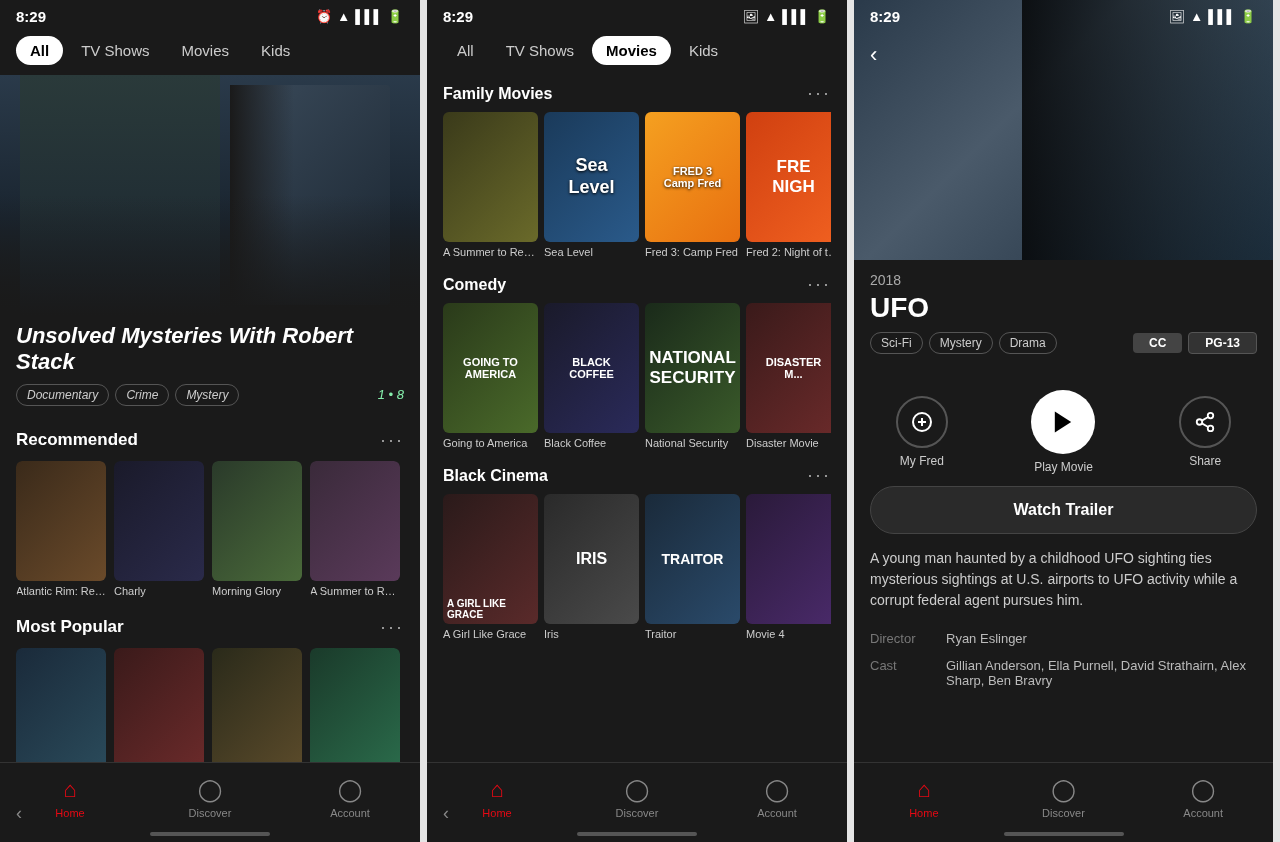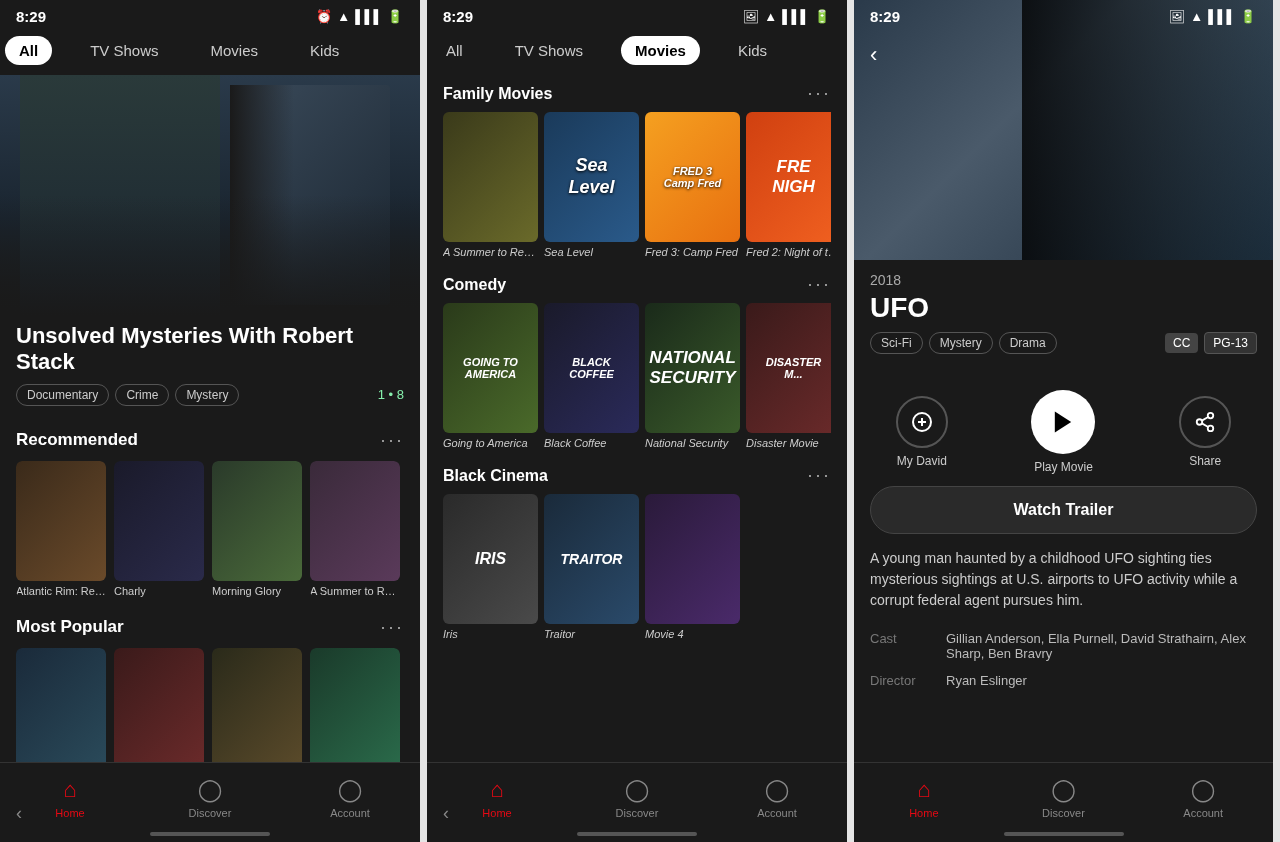--- a/index.html
+++ b/index.html
@@ -46,22 +46,22 @@
       align-items: center;
     }
     .status-icons span {
       color: #fff;
       font-size: 13px;
     }
 
     
     .nav-tabs {
       display: flex;
-      padding: 36px 5px 10px;
-      gap: 24px;
+      padding: 36px 16px 10px;
+      gap: 4px;
       z-index: 5;
       position: relative;
       align-items: center;
     }
     .nav-tab {
       padding: 6px 14px;
       border-radius: 20px;
       font-size: 15px;
       font-weight: 500;
       color: #ccc;
@@ -106,20 +106,21 @@
     }
     .hero-overlay {
       position: absolute;
       bottom: 0; left: 0; right: 0;
       background: linear-gradient(to top, #1a1a1a 0%, transparent 100%);
       height: 120px;
     }
     .hero-info {
       padding: 8px 16px 12px;
       background: #1a1a1a;
+      font-style: italic;
     }
     .hero-title {
       font-size: 22px;
       font-weight: 700;
       color: #fff;
       line-height: 1.2;
       margin-bottom: 8px;
     }
     .hero-tags {
       display: flex;
@@ -269,21 +270,20 @@
       color: #fff;
     }
     .grid-row {
       display: flex;
       gap: 6px;
       overflow: hidden;
     }
     .grid-item {
       flex-shrink: 0;
       width: 95px;
-      font-style: italic;
     }
     .grid-img {
       width: 95px;
       height: 130px;
       border-radius: 6px;
       display: flex;
       align-items: center;
       justify-content: center;
       position: relative;
       overflow: hidden;
@@ -335,24 +335,24 @@
       margin-bottom: 12px;
     }
     .detail-tag {
       padding: 3px 10px;
       border-radius: 12px;
       border: 1px solid #555;
       color: #ccc;
       font-size: 12px;
     }
     .detail-badge {
-      padding: 3px 8px;
+      padding: 3px 16px;
       border-radius: 4px;
       font-size: 12px;
-      font-weight: 400;
+      font-weight: 700;
     }
     .cc-badge {
       background: #444;
       color: #fff;
       margin-left: auto;
     }
     .rating-badge {
       background: #333;
       color: #fff;
       border: 1px solid #555;
@@ -618,20 +618,26 @@
         </div>
       </div>
     </div>
 
     <div class="cat-section">
       <div class="cat-section-header">
         <span class="cat-title">Black Cinema</span>
         <button class="more-btn">···</button>
       </div>
       <div class="grid-row">
+        <div class="grid-item">
+          <div class="grid-img t8" style="background:linear-gradient(135deg,#2a1a1a,#5a2a2a);display:flex;align-items:flex-end;padding:4px;">
+            <span style="color:#fff;font-size:10px;font-weight:bold;">A GIRL LIKE GRACE</span>
+          </div>
+          <div class="grid-label">A Girl Like Grace</div>
+        </div>
         <div class="grid-item">
           <div class="grid-img t4" style="background:linear-gradient(135deg,#2a2a2a,#4a4a4a);display:flex;align-items:center;justify-content:center;">
             <span style="color:#fff;font-size:16px;font-weight:bold;">IRIS</span>
           </div>
           <div class="grid-label">Iris</div>
         </div>
         <div class="grid-item">
           <div class="grid-img t1" style="background:linear-gradient(135deg,#1a2a3a,#2a4a6a);display:flex;align-items:center;justify-content:center;">
             <span style="color:#fff;font-size:14px;font-weight:bold;">TRAITOR</span>
           </div>
@@ -696,21 +702,21 @@
 
     <div class="action-row">
       <div class="action-item">
         <div class="action-icon">
           <svg width="24" height="24" viewBox="0 0 24 24" fill="none" stroke="white" stroke-width="2">
             <circle cx="12" cy="12" r="9"></circle>
             <line x1="12" y1="8" x2="12" y2="16"></line>
             <line x1="8" y1="12" x2="16" y2="12"></line>
           </svg>
         </div>
-        <span class="action-label">My David</span>
+        <span class="action-label">My Fred</span>
       </div>
       <div class="action-item">
         <div class="play-btn-circle">
           <svg width="28" height="28" viewBox="0 0 24 24" fill="black">
             <polygon points="5,3 19,12 5,21"></polygon>
           </svg>
         </div>
         <span class="action-label">Play Movie</span>
       </div>
       <div class="action-item">
@@ -725,27 +731,27 @@
         </div>
         <span class="action-label">Share</span>
       </div>
     </div>
 
     <button class="watch-trailer-btn">Watch Trailer</button>
 
     <div class="description">A young man haunted by a childhood UFO sighting ties mysterious sightings at U.S. airports to UFO activity while a corrupt federal agent pursues him.</div>
 
     <div class="meta-row">
+      <span class="meta-key">Director</span>
+      <span class="meta-val">Ryan Eslinger</span>
+    </div>
+    <div class="meta-row">
       <span class="meta-key">Cast</span>
       <span class="meta-val">Gillian Anderson, Ella Purnell, David Strathairn, Alex Sharp, Ben Bravry</span>
     </div>
-    <div class="meta-row">
-      <span class="meta-key">Director</span>
-      <span class="meta-val">Ryan Eslinger</span>
-    </div>
   </div>
 
   <div class="bottom-nav">
     <div class="nav-item">
       <span class="nav-icon active">⌂</span>
       <span class="nav-label active">Home</span>
     </div>
     <div class="nav-item">
       <span class="nav-icon">◯</span>
       <span class="nav-label">Discover</span>

